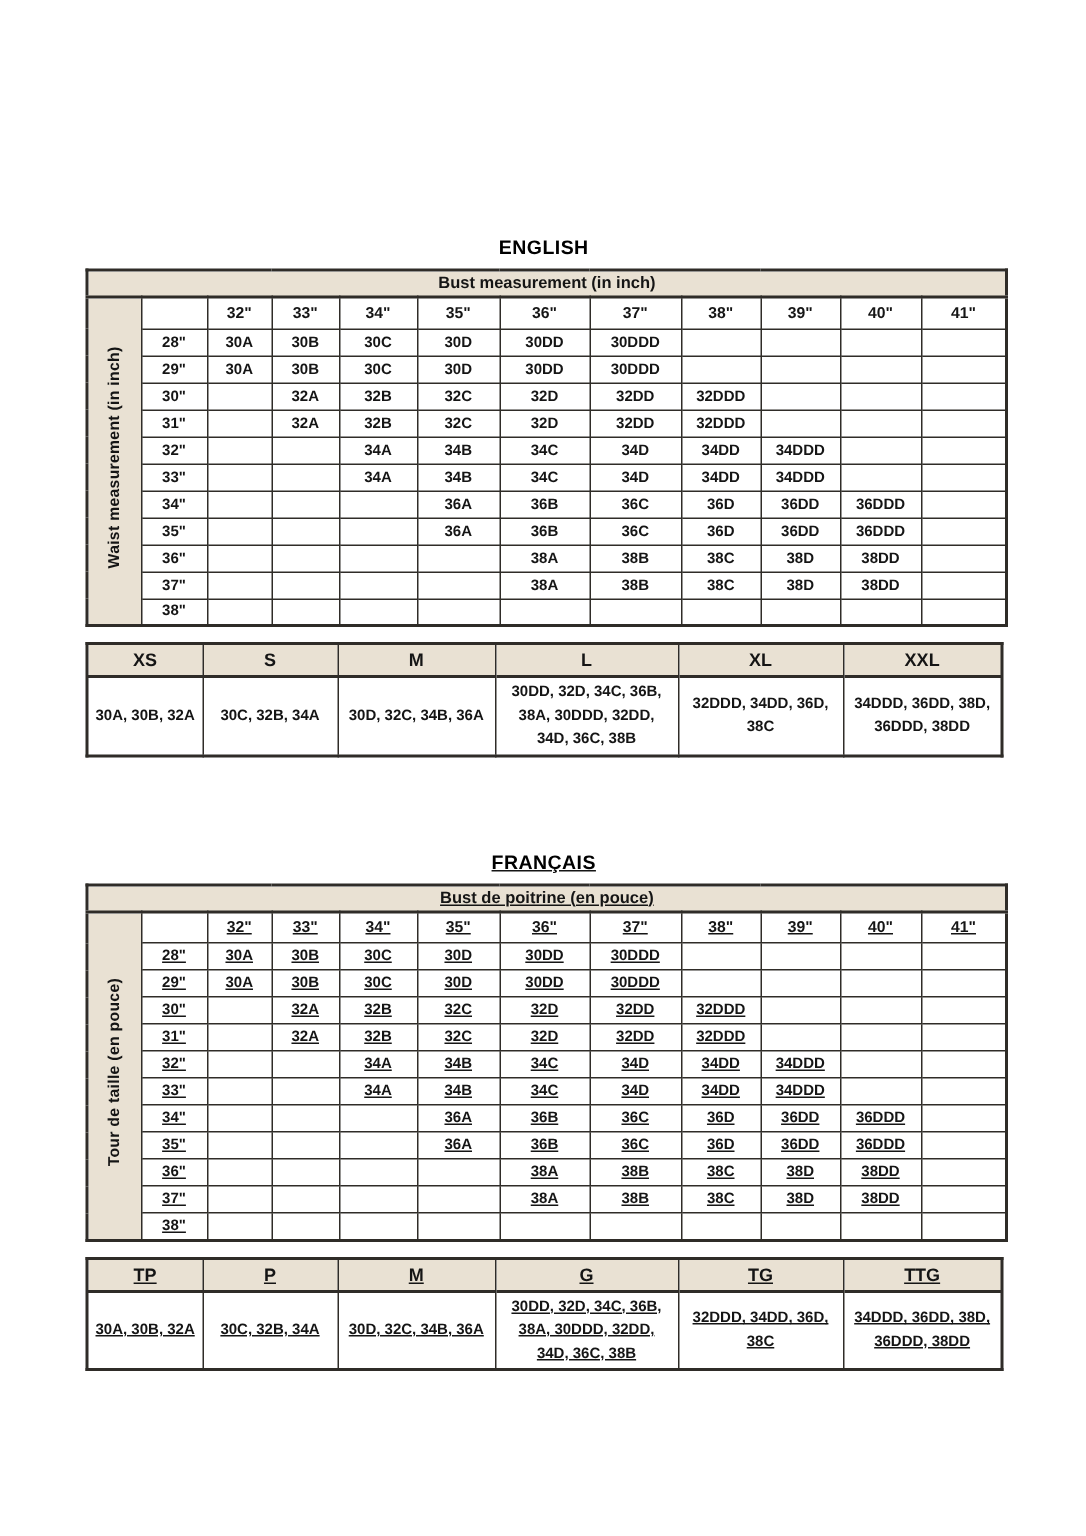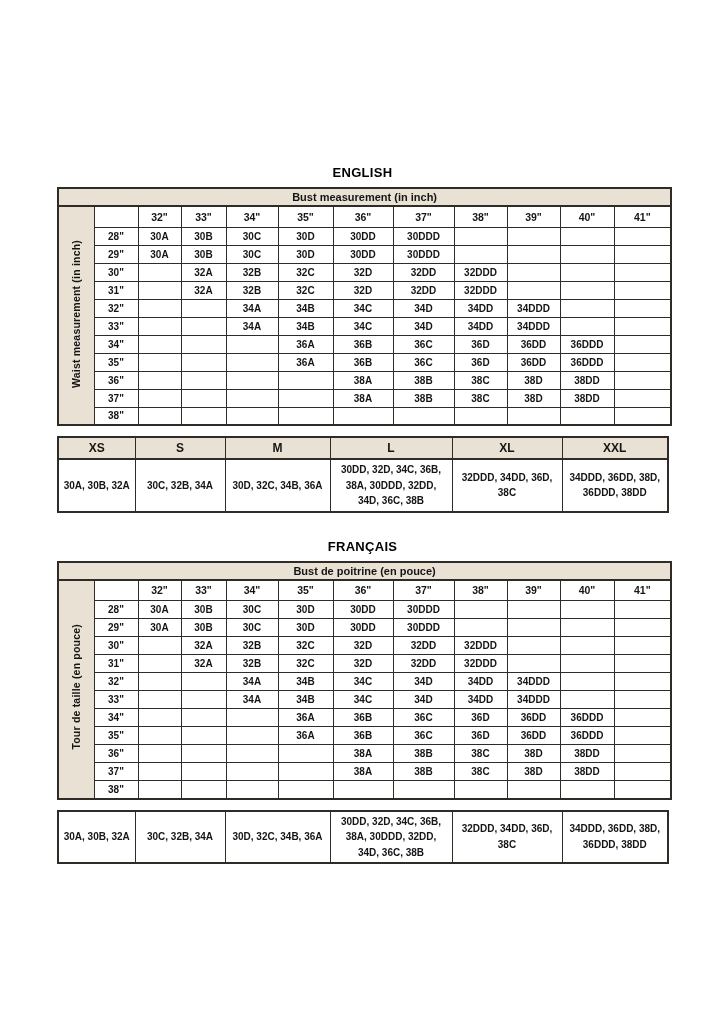--- a/index.html
+++ b/index.html
@@ -7,26 +7,26 @@
     --line:#2f2c28;
     --ink:#151515;
   }
   *{box-sizing:border-box;}
   html,body{margin:0;padding:0;background:#ffffff;}
   .page{
     width:724px;height:1024px;position:relative;overflow:hidden;
     background:#ffffff;color:var(--ink);
     font-family:"Liberation Sans", sans-serif;
   }
-  .content{position:absolute;left:57px;top:165px;width:611px;}
+  .content{position:absolute;left:57px;top:157px;width:611px;}
   .lang-title{
     margin:0 0 7px 0;text-align:center;
     font-size:13px;font-weight:700;letter-spacing:.3px;color:#000;
   }
-  .section-fr{margin-top:26px;}
+  .section-fr{margin-top:62px;text-decoration:underline;}
   table{
     border-collapse:collapse;table-layout:fixed;width:611px;
     border:2px solid var(--line);
   }
   td{border:1px solid var(--line);overflow:hidden;}
   
   .top-head{
     background:var(--beige);height:18px;text-align:center;
     font-size:11px;font-weight:700;border-bottom:2px solid var(--line);
   }
@@ -451,20 +451,28 @@
           <colgroup>
             <col style="width: 77px;">
             <col style="width: 90px;">
             <col style="width: 105px;">
             <col style="width: 122px;">
             <col style="width: 110px;">
             <col style="width: 106px;">
           </colgroup>
           <tbody>
             <tr>
+              <td class="s-head">TP</td>
+              <td class="s-head">P</td>
+              <td class="s-head">M</td>
+              <td class="s-head">G</td>
+              <td class="s-head">TG</td>
+              <td class="s-head">TTG</td>
+            </tr>
+            <tr>
               <td class="s-val">30A, 30B, 32A</td>
               <td class="s-val">30C, 32B, 34A</td>
               <td class="s-val">30D, 32C, 34B, 36A</td>
               <td class="s-val">30DD, 32D, 34C, 36B, 38A, 30DDD, 32DD, 34D, 36C, 38B</td>
               <td class="s-val">32DDD, 34DD, 36D, 38C</td>
               <td class="s-val">34DDD, 36DD, 38D, 36DDD, 38DD</td>
             </tr>
           </tbody>
         </table>
     </section>

